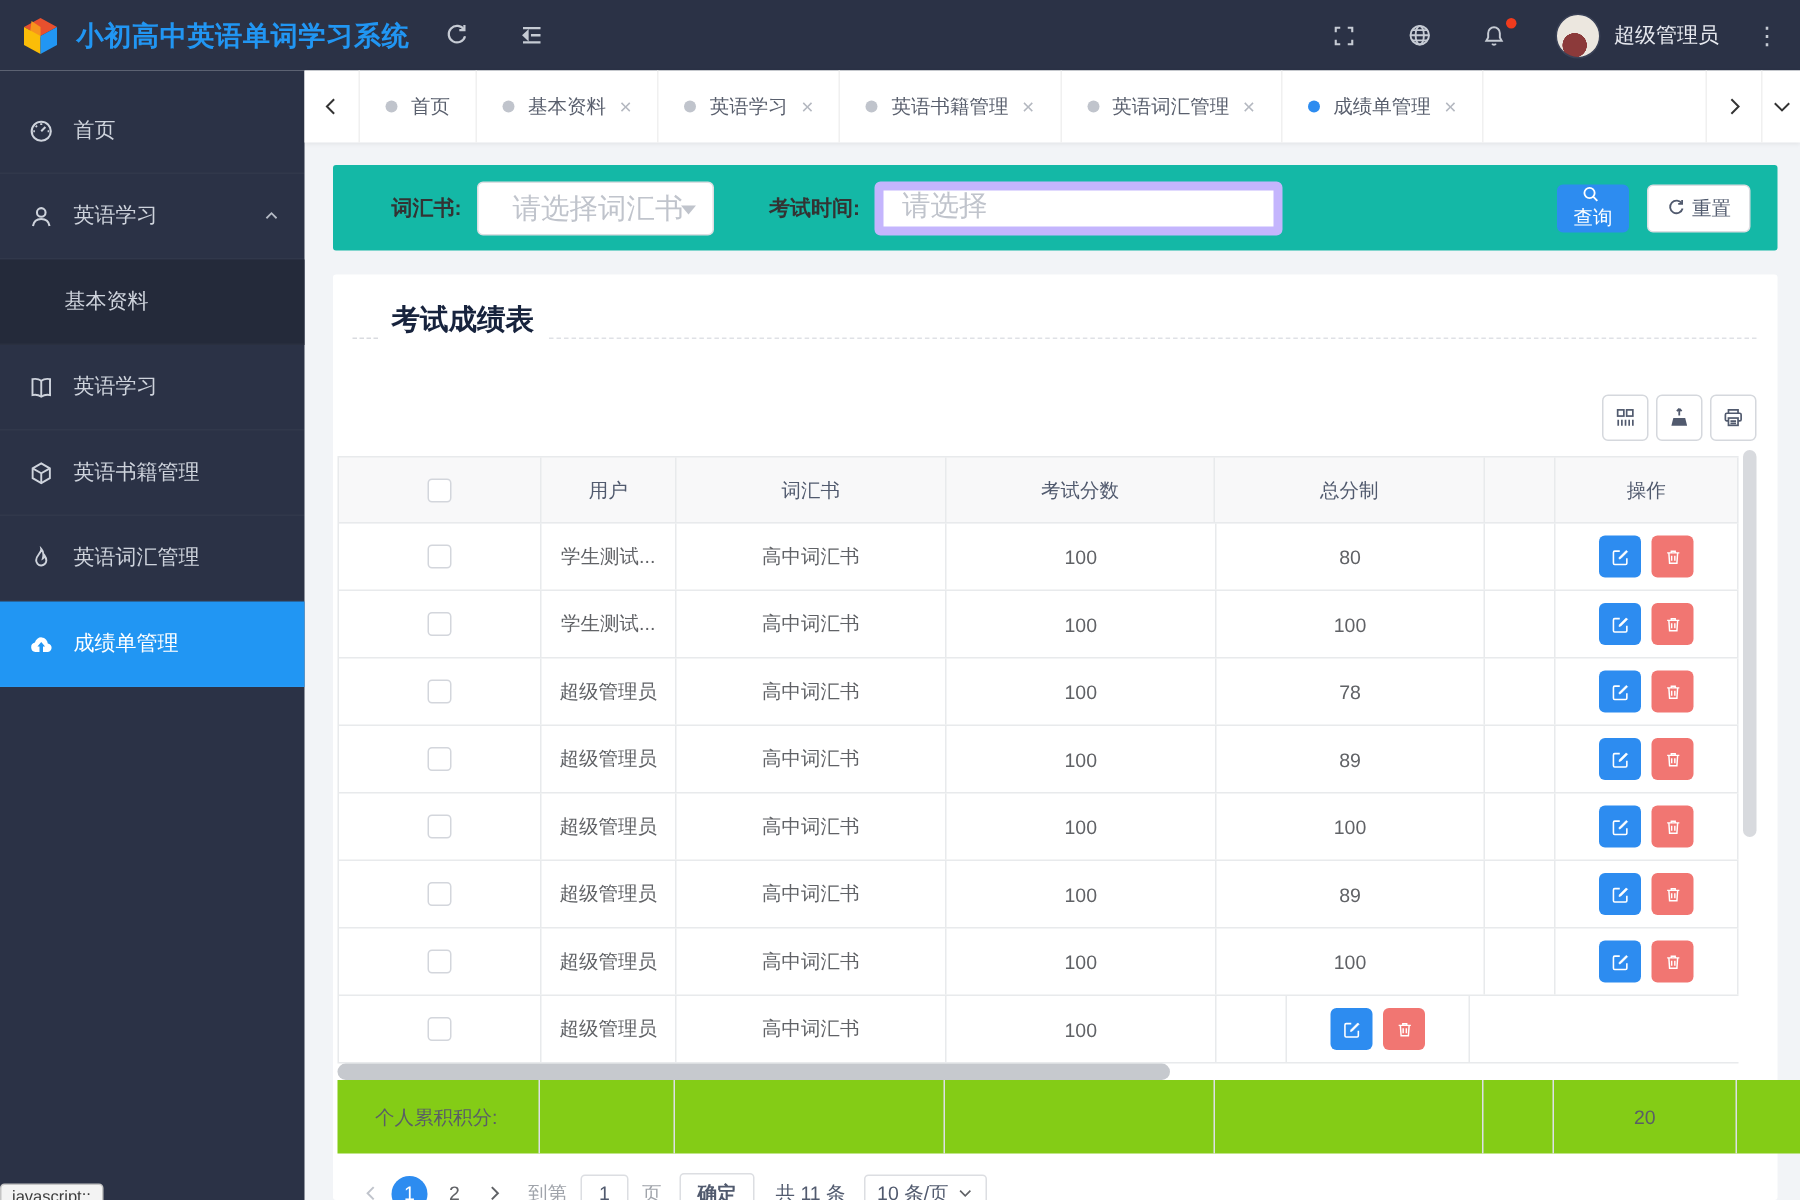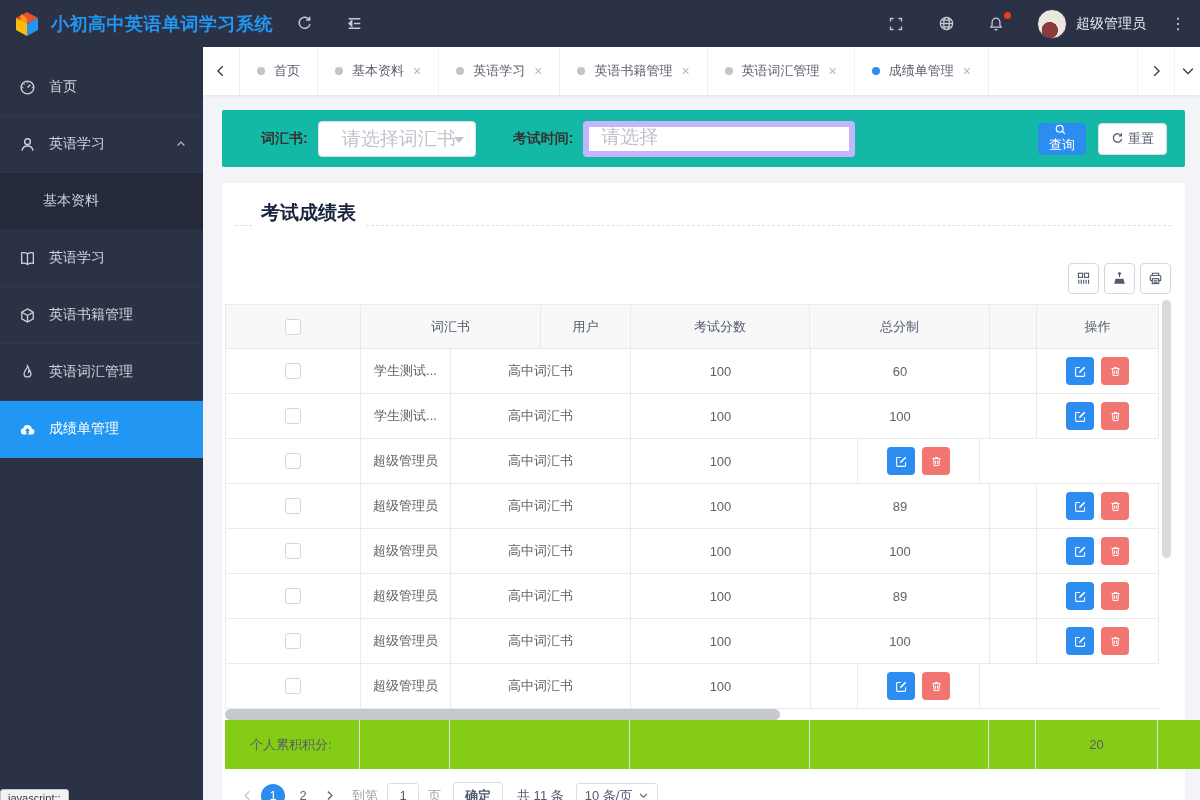--- a/index.html
+++ b/index.html
@@ -344,36 +344,36 @@
               <path d="M6 10.4h4M6 12h4"></path>
           </svg>
         </button>
       </div>
 
       <div class="table-wrap">
         <div class="trow head">
           <div class="td c0">
               <span class="checkbox"></span>
             </div>
+          <div class="td c1">用户</div>
           <div class="td c2">词汇书</div>
-          <div class="td c1">用户</div>
           <div class="td c4">考试分数</div>
           <div class="td c3">总分制</div>
           <div class="td c5"></div>
           <div class="td c6">操作</div>
         </div>
 
         <div class="trow">
           <div class="td c0">
               <span class="checkbox"></span>
             </div>
           <div class="td c1">学生测试...</div>
           <div class="td c2">高中词汇书</div>
           <div class="td c3">100</div>
-          <div class="td c4">60</div>
+          <div class="td c4">80</div>
           <div class="td c5"></div>
           <div class="td c6 row-actions">
             <button class="act-btn act-edit">
                 <svg viewBox="0 0 16 16" width="13" height="13" fill="none" stroke="#fff" stroke-width="1.3">
                   <path d="M13 8.8V13a1 1 0 0 1-1 1H3a1 1 0 0 1-1-1V4a1 1 0 0 1 1-1h4.2"></path>
                   <path d="M6.6 9.4l1.4-.3 5.6-5.6-1.1-1.1-5.6 5.6z" fill="#fff" stroke-width=".6"></path>
                 </svg>
               </button>
             <button class="act-btn act-del">
                 <svg viewBox="0 0 16 16" width="13" height="13" fill="none" stroke="#fff" stroke-width="1.2">
@@ -407,20 +407,21 @@
           </div>
         </div>
 
         <div class="trow">
           <div class="td c0">
               <span class="checkbox"></span>
             </div>
           <div class="td c1">超级管理员</div>
           <div class="td c2">高中词汇书</div>
           <div class="td c3">100</div>
+          <div class="td c4">78</div>
           <div class="td c5"></div>
           <div class="td c6 row-actions">
             <button class="act-btn act-edit">
                 <svg viewBox="0 0 16 16" width="13" height="13" fill="none" stroke="#fff" stroke-width="1.3">
                   <path d="M13 8.8V13a1 1 0 0 1-1 1H3a1 1 0 0 1-1-1V4a1 1 0 0 1 1-1h4.2"></path>
                   <path d="M6.6 9.4l1.4-.3 5.6-5.6-1.1-1.1-5.6 5.6z" fill="#fff" stroke-width=".6"></path>
                 </svg>
               </button>
             <button class="act-btn act-del">
                 <svg viewBox="0 0 16 16" width="13" height="13" fill="none" stroke="#fff" stroke-width="1.2">

